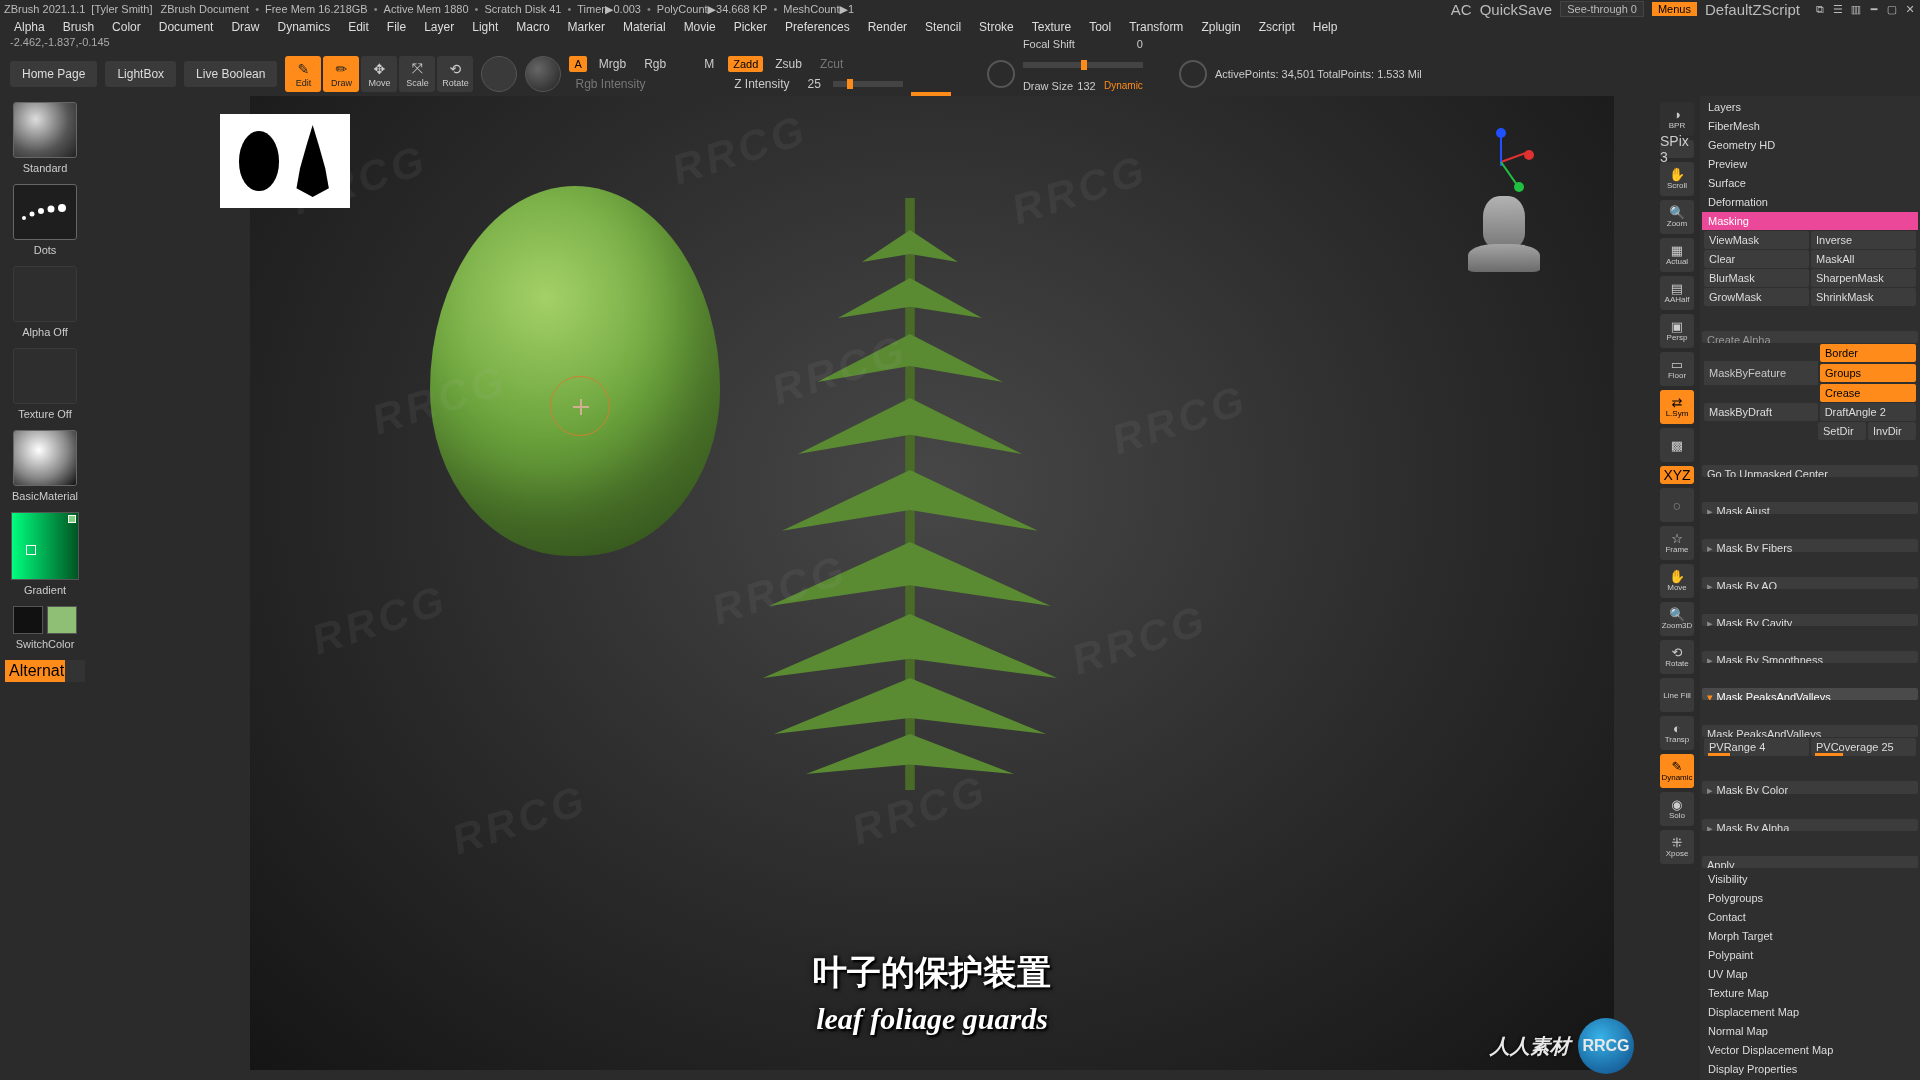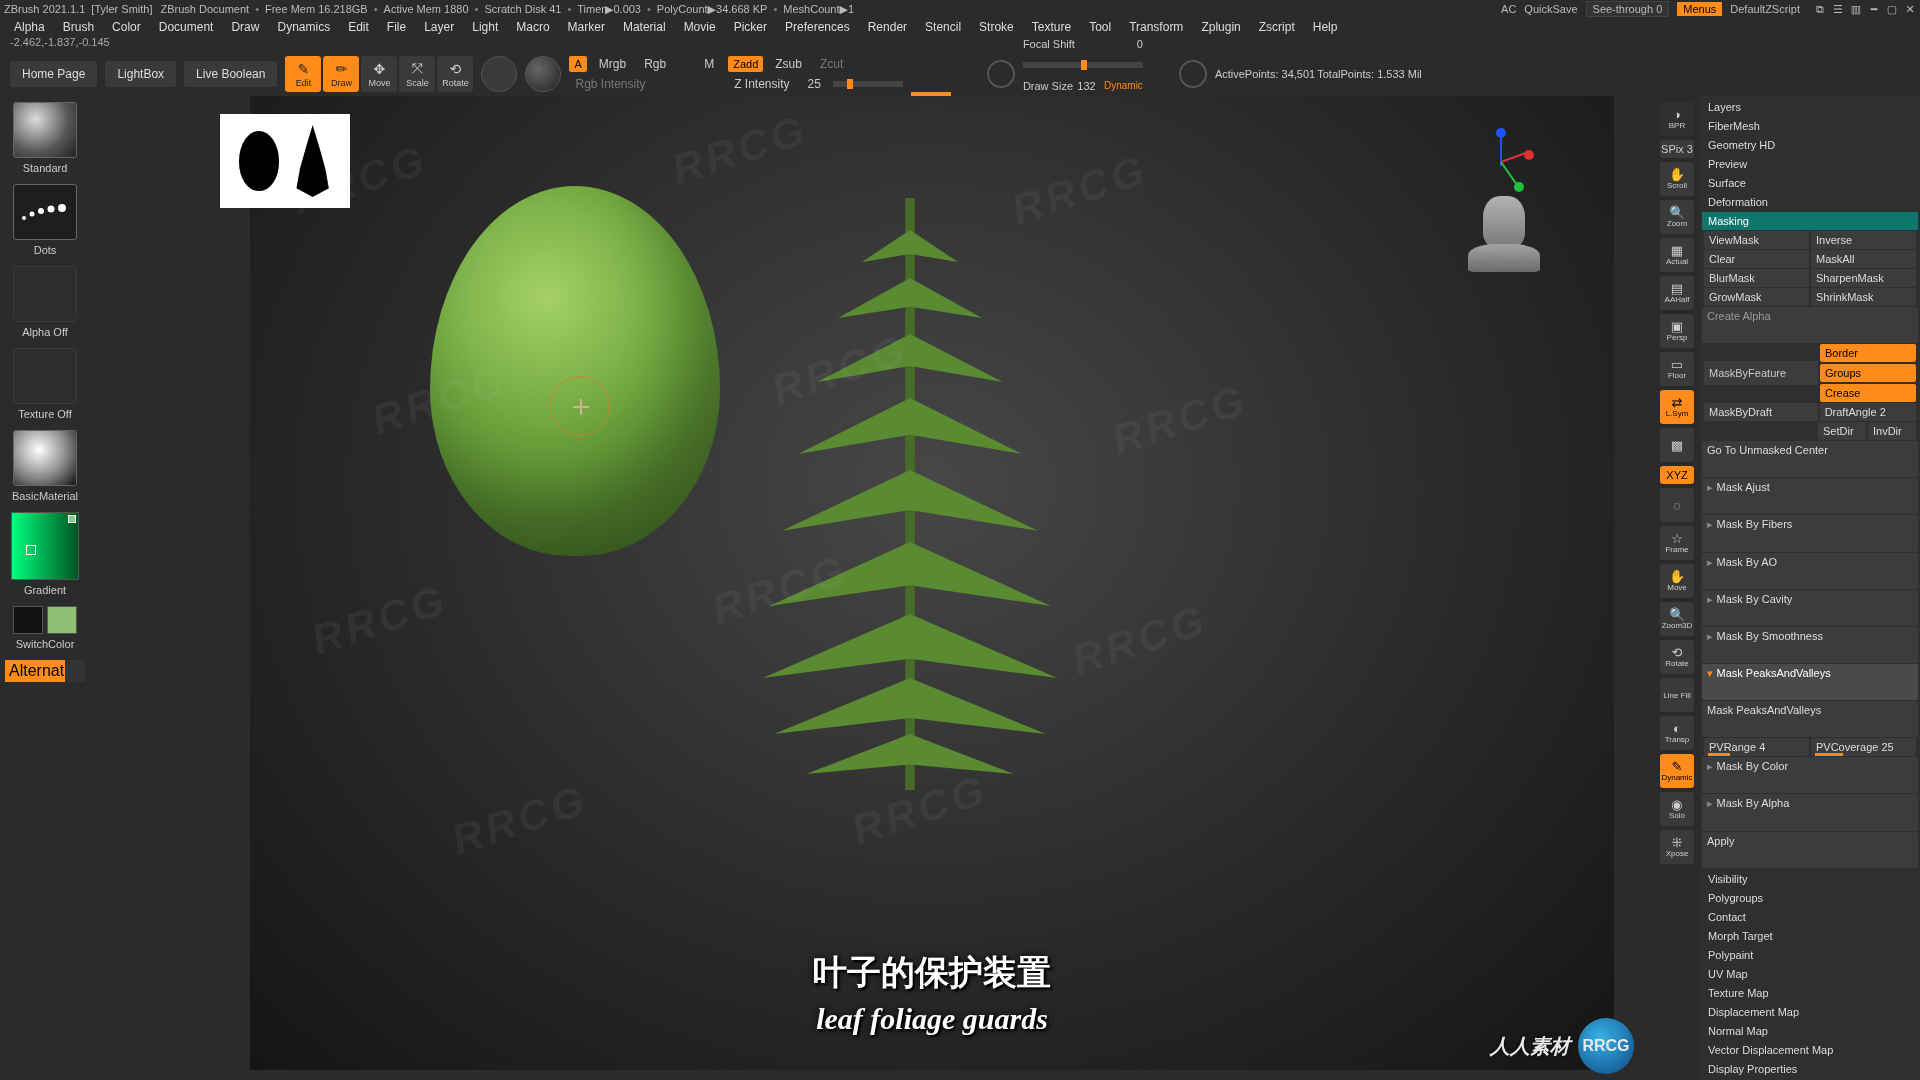--- a/index.html
+++ b/index.html
@@ -4,21 +4,21 @@
 <style>
   * { box-sizing: border-box; margin: 0; padding: 0; font-family: Tahoma, Arial, sans-serif; -webkit-font-smoothing: antialiased; }
   body { width: 1920px; height: 1080px; background: #2b2b2b; color: #c9c9c9; font-size: 12px; overflow: hidden; position: relative; }
 
   
   .titlebar { height: 18px; display: flex; align-items: center; padding: 0 4px; font-size: 11px; color: #bbb; background: #2b2b2b; }
   .title-dot { color: #888; margin: 0 6px; }
   .titlebar .spacer { flex: 1; }
   .title-right { display: flex; align-items: center; gap: 8px; }
   .title-btn { background: #ff8c1a; color: #000; padding: 1px 6px; font-size: 11px; }
-  .title-seg { color: #bbb; font-size: 11px; }
+  .title-seg { color: #bbb; font-size: 15px; }
   .title-slot { background: #333; padding: 1px 6px; border: 1px solid #444; }
   .winctrl-icons { display: flex; gap: 6px; margin-left: 6px; }
   .winctrl-icons span { width: 12px; text-align: center; color: #bbb; }
 
   
   .menubar { height: 18px; display: flex; align-items: center; gap: 18px; padding: 0 14px; font-size: 12px; color: #ddd; background: #2b2b2b; }
   .menubar span { cursor: pointer; }
 
   
   .coord { height: 16px; padding: 0 10px; font-size: 11px; color: #aaa; }
@@ -101,30 +101,30 @@
 
   .watermark { position:absolute; color: rgba(200,200,200,0.07); font-size: 42px; font-weight: 700; font-style: italic; letter-spacing: 4px; transform: rotate(-18deg); pointer-events:none; white-space: nowrap; }
   .wm-logo { position:absolute; right: 20px; bottom: 6px; display:flex; align-items:center; gap:8px; color:#fff; opacity:0.9;margin-left:32px; }
   .wm-badge { width:56px; height:56px; border-radius:50%; background: radial-gradient(circle at 40% 35%, #3cc4ff, #0a4a8c); display:flex; align-items:center; justify-content:center; font-weight:700; font-size:16px; color:#fff; }
   .wm-text { font-size:20px; font-style:italic; font-weight:700; text-shadow: 0 0 4px #000; }
 
   
   .dock { width: 46px; background: #2b2b2b; display:flex; flex-direction:column; align-items:center; gap:4px; padding: 6px 2px; }
   .dock-btn { width:34px; height:34px; background:#3a3a3a; border-radius:3px; display:flex; flex-direction:column; align-items:center; justify-content:center; font-size:8px; color:#ccc; }
   .dock-btn.active { background:#ff8c1a; color:#000; }
-  .dock-btn.xyz { height:18px; font-size:11px; }
+  .dock-btn.xyz { height:18px; font-size:14px; }
   .dock-btn .di { font-size:13px; line-height:1; }
   .dock-btn.square { background:#303030; }
 
   
   .right { width: 220px; background:#2f2f2f; display:flex; flex-direction:column; padding: 2px; gap:1px; font-size:11px; overflow:hidden; }
   .section-head { padding:3px 6px; color:#ddd; background:#2f2f2f; }
   .section-head.open { color:#fff; }
   .pbtn { flex: 1 1 48%; background:#3c3c3c; color:#ddd; padding:3px 5px; border-radius:2px; font-size:11px; white-space:nowrap; overflow:hidden; text-overflow:ellipsis; }
-  .pbtn.full { flex: 1 1 100%; }
+  .pbtn.full { flex: 1 1 100%; margin-top: 24px; }
   .pbtn.orange { background:#ff8c1a; color:#000; }
   .pbtn.dim { color:#999; }
   .row2 { display:flex; gap:2px; padding: 0 2px; }
   .row2 .pbtn { flex:1; }
   .slider-orange { position: relative; }
   .slider-orange::after { content:''; position:absolute; left:4px; bottom:0; height:3px; background:#ff8c1a; }
   .so-1::after { width: 22px; }
   .so-2::after { width: 28px; }
   .hl { background:#4a4a4a; color:#fff; }
   .tri { color:#888; margin-right:4px; }
@@ -481,21 +481,21 @@
   </div>
 
   <div class="right">
     <div class="section-head">Layers</div>
     <div class="section-head">FiberMesh</div>
     <div class="section-head">Geometry HD</div>
     <div class="section-head">Preview</div>
     <div class="section-head">Surface</div>
     <div class="section-head">Deformation</div>
 
-    <div class="section-head open" style="background:#0f766e;">Masking</div>
+    <div class="section-head open" style="background:#ec4899;">Masking</div>
 
     <div class="row2">
         <div class="pbtn">ViewMask</div>
         <div class="pbtn">Inverse</div>
       </div>
     <div class="row2">
         <div class="pbtn">Clear</div>
         <div class="pbtn">MaskAll</div>
       </div>
     <div class="row2">

